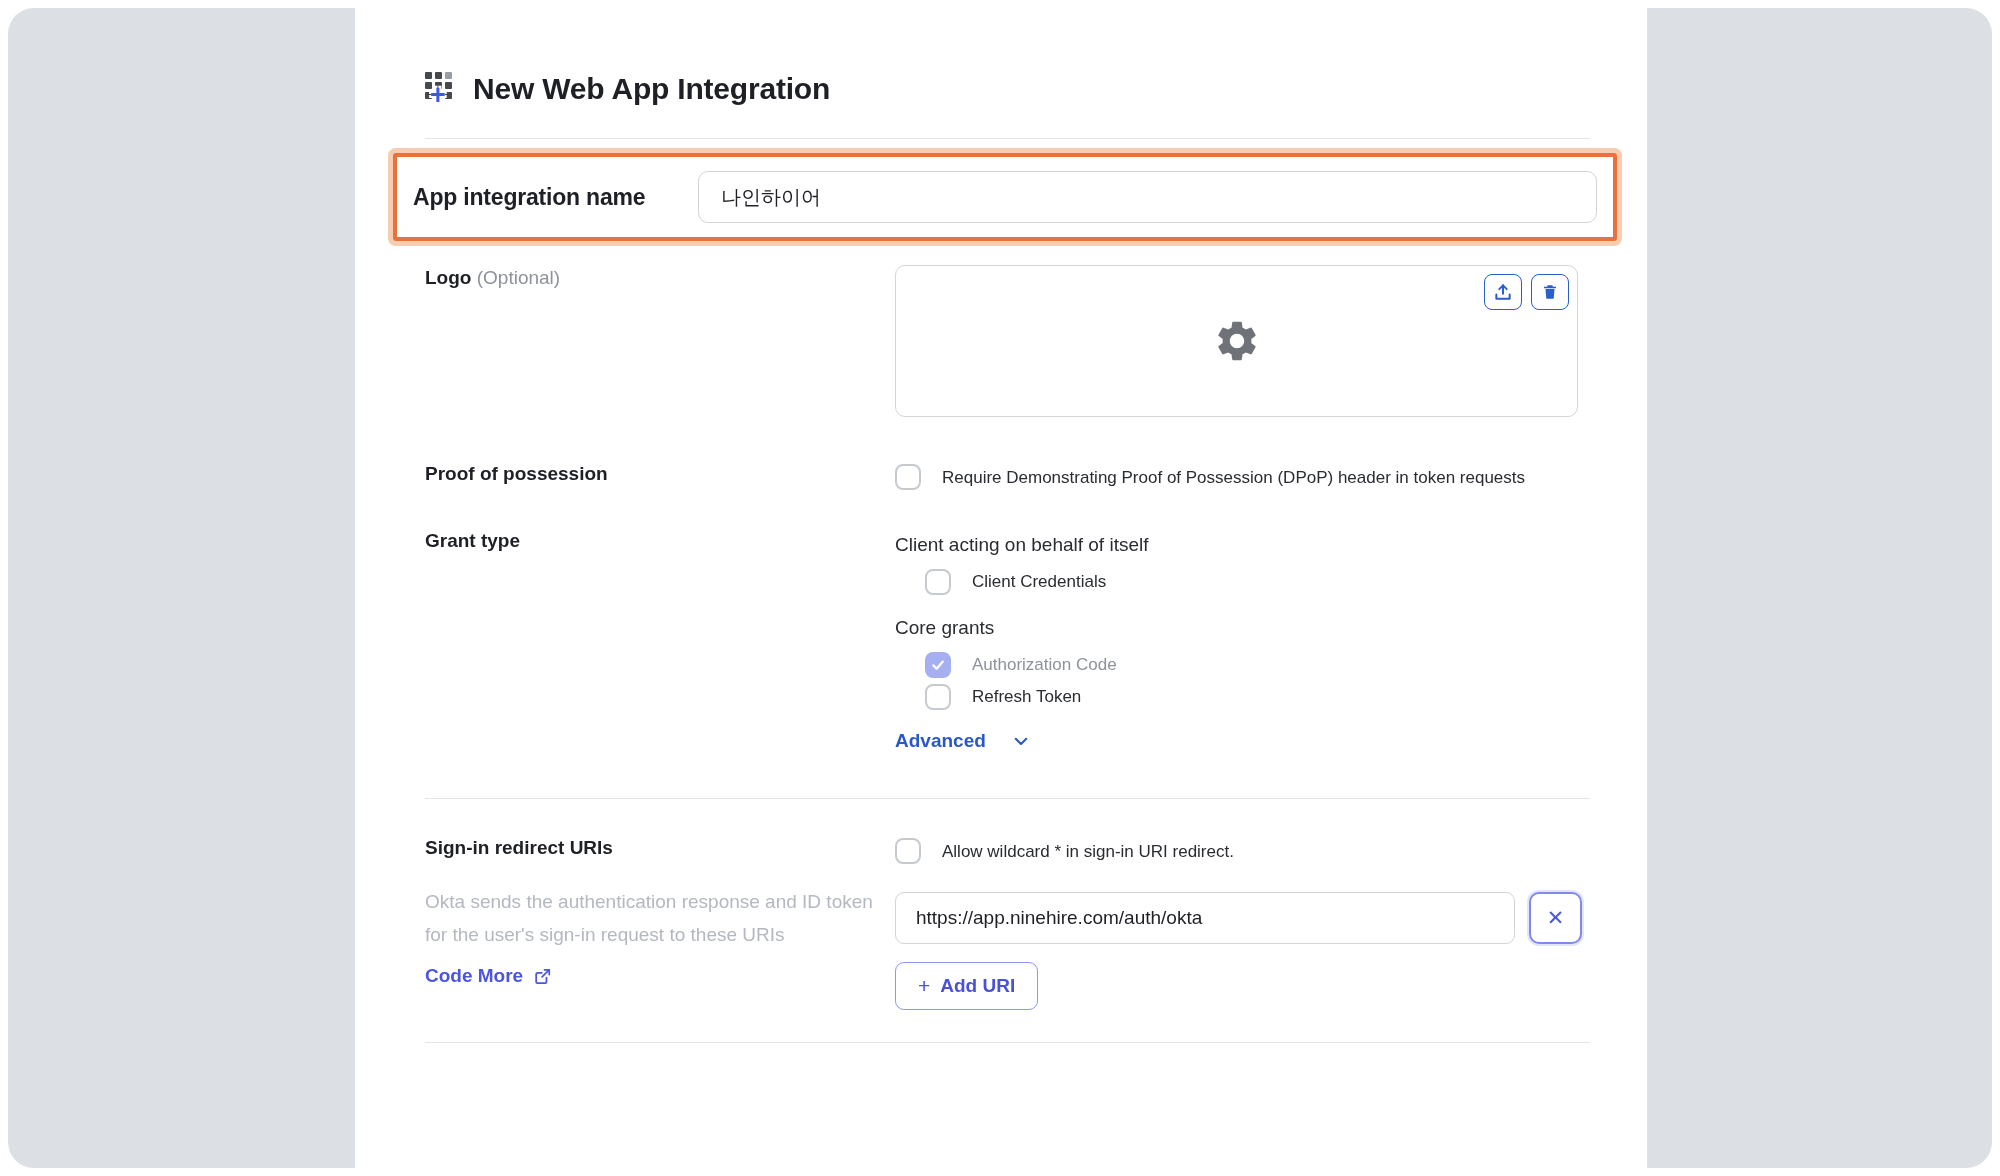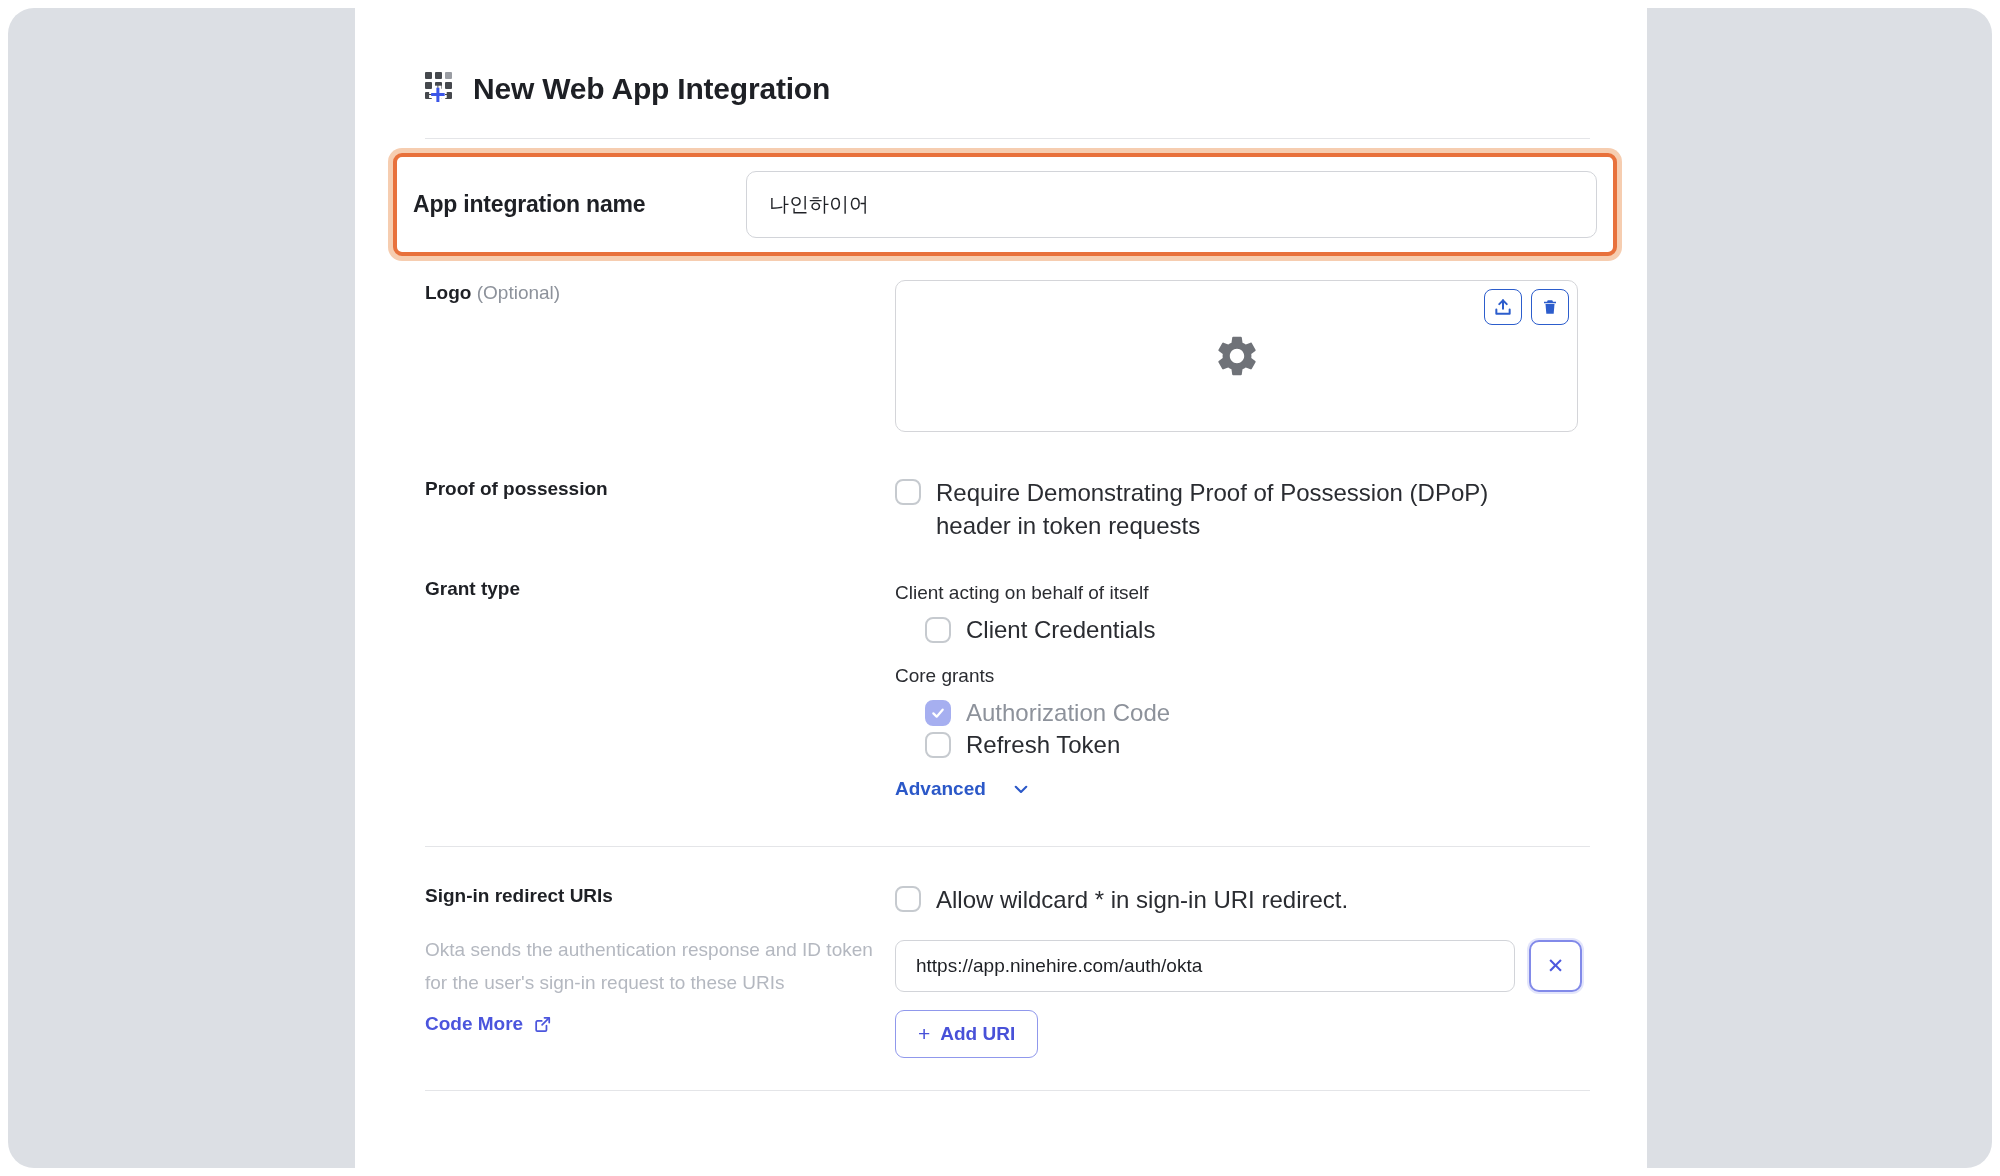--- a/index.html
+++ b/index.html
@@ -19,45 +19,45 @@
   .page-title { font-size:30px; font-weight:700; letter-spacing:-0.2px; }
 
   .divider { height:1px; background:#e4e5e8; }
   .divider.d1 { margin-top:32px; }
   .divider.d2 { margin-top:46px; }
   .divider.d3 { margin-top:32px; }
 
   .section-title { margin-top:20px; font-size:20px; font-weight:600; }
 
   
-  .highlight-row { margin:14px -27px 0 -32px; border:4px solid #e8713c; box-shadow:0 0 0 5px #f6cdb0; border-radius:9px;
-                   background:#fff; padding:14px 16px; display:flex; align-items:center;gap:48px; }
+  .highlight-row { margin:14px -27px 0 -32px; border:4px solid #e8713c; box-shadow:0 0 0 5px #f6cdb0; border-radius:3px;
+                   background:#fff; padding:14px 16px; display:flex; align-items:center; }
   .appname-label { width:285px; font-size:23px; font-weight:700; letter-spacing:-0.2px; }
-  .appname-input { flex:1; height:67px; border:1px solid #d2d4d9; border-radius:10px; padding:0 22px; font-size:20px;
+  .appname-input { flex:1; height:52px; border:1px solid #d2d4d9; border-radius:10px; padding:0 22px; font-size:20px;
                    font-family:"Liberation Sans", sans-serif; color:#1e2025; outline:none; background:#fff; }
 
   
   .form-row { display:flex; align-items:flex-start; }
   .row-label { width:470px; font-size:19px; font-weight:700; padding-top:2px; }
   .row-label .optional { font-weight:400; color:#8d929b; }
   .row-control { flex:1; }
 
   .logo-row { margin-top:24px; }
   .logo-box { position:relative; width:683px; height:152px; border:1px solid #d4d5d9; border-radius:10px; background:#fff; }
   .logo-box .gear { position:absolute; left:50%; top:50%; transform:translate(-50%,-50%); }
   .logo-actions { position:absolute; top:8px; right:8px; display:flex; gap:9px; }
   .icon-btn { width:38px; height:36px; background:#fff; border:1.5px solid #2c5dcc; border-radius:8px;
               display:flex; align-items:center; justify-content:center; cursor:pointer; }
 
   .possession-row { margin-top:44px; }
   .checkbox-row { display:flex; align-items:flex-start; gap:15px; }
   .checkbox { width:26px; height:26px; flex:0 0 auto; border:2px solid #c6cacf; border-radius:8px; background:#fff;
               display:flex; align-items:center; justify-content:center; margin-top:3px; cursor:pointer; }
   .checkbox.checked { background:#a6aff0; border-color:#a6aff0; }
-  .cb-text { font-size:24px; line-height:33px; color:#2a2c31; }
+  .cb-text { font-size:17px; line-height:33px; color:#2a2c31;margin-left:6px; }
   .possession-row .cb-text { width:590px; }
 
   .grant-row { margin-top:34px; }
   .grant-heading { font-size:19px; line-height:33px; color:#2a2c31; }
   .grant-option { margin-left:30px; display:flex; align-items:center; gap:15px; }
   .grant-option .checkbox { margin-top:0; }
   .grant-option .cb-text { line-height:26px; }
   .grant-option.disabled .cb-text { color:#8d929b; }
   .mt8 { margin-top:8px; } .mt16 { margin-top:16px; } .mt6 { margin-top:6px; }
   .advanced-link { margin-top:20px; display:inline-flex; align-items:center; gap:26px; font-size:19px; font-weight:700;

